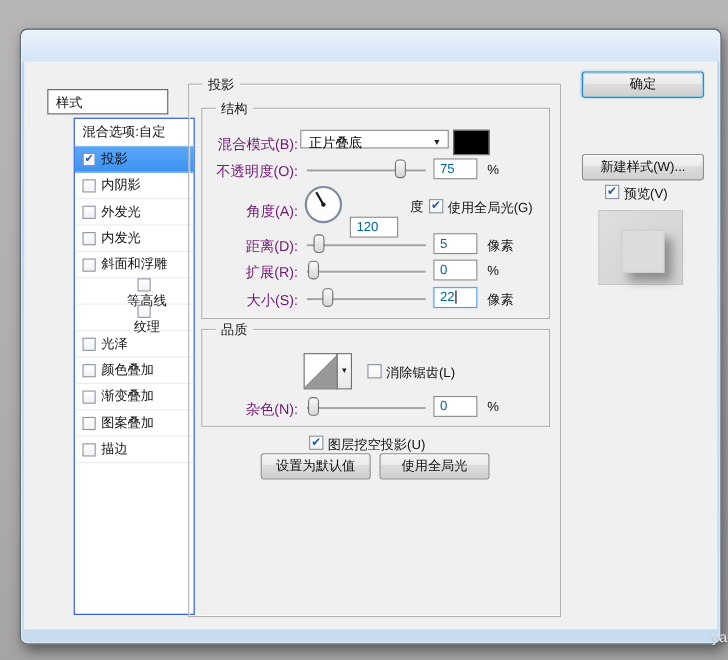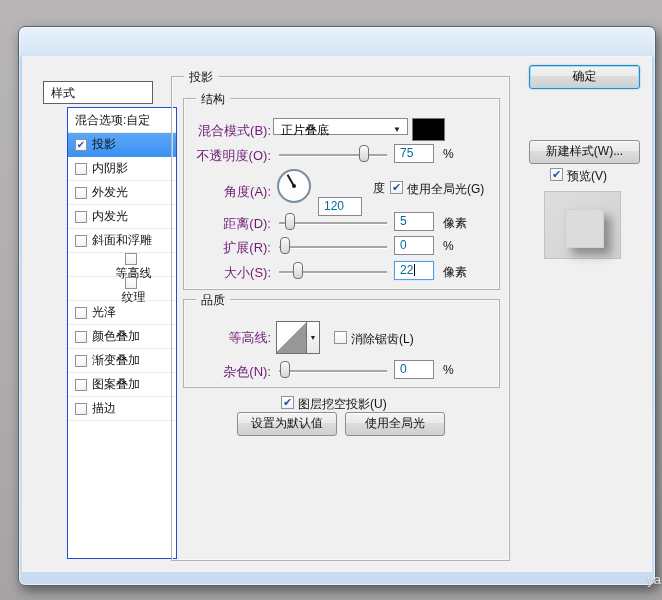--- a/index.html
+++ b/index.html
@@ -216,21 +216,20 @@
         <div class="thumb" style="left:13%;"></div>
       </div>
       <div class="val focus" style="left:371px;top:204px;">
         <span>22</span><span class="caret"></span>
       </div>
       <span class="unit" style="left:420px;top:207px;">像素</span>
 
       <div class="fs fs-quality">
         <span class="fs-legend">品质</span>
       </div>
-      <span class="flabel" style="top:272px;">等高线:</span>
       <div class="contour-ctl">
         <div class="contour-thumb"></div>
         <div class="contour-arrow">
           <span>▼</span>
         </div>
       </div>
       <span class="cb abs" style="left:311px;top:274px;"></span>
       <span class="cblabel" style="left:328px;top:274px;">消除锯齿(L)</span>
 
       <span class="flabel" style="top:306px;">杂色(N):</span>

